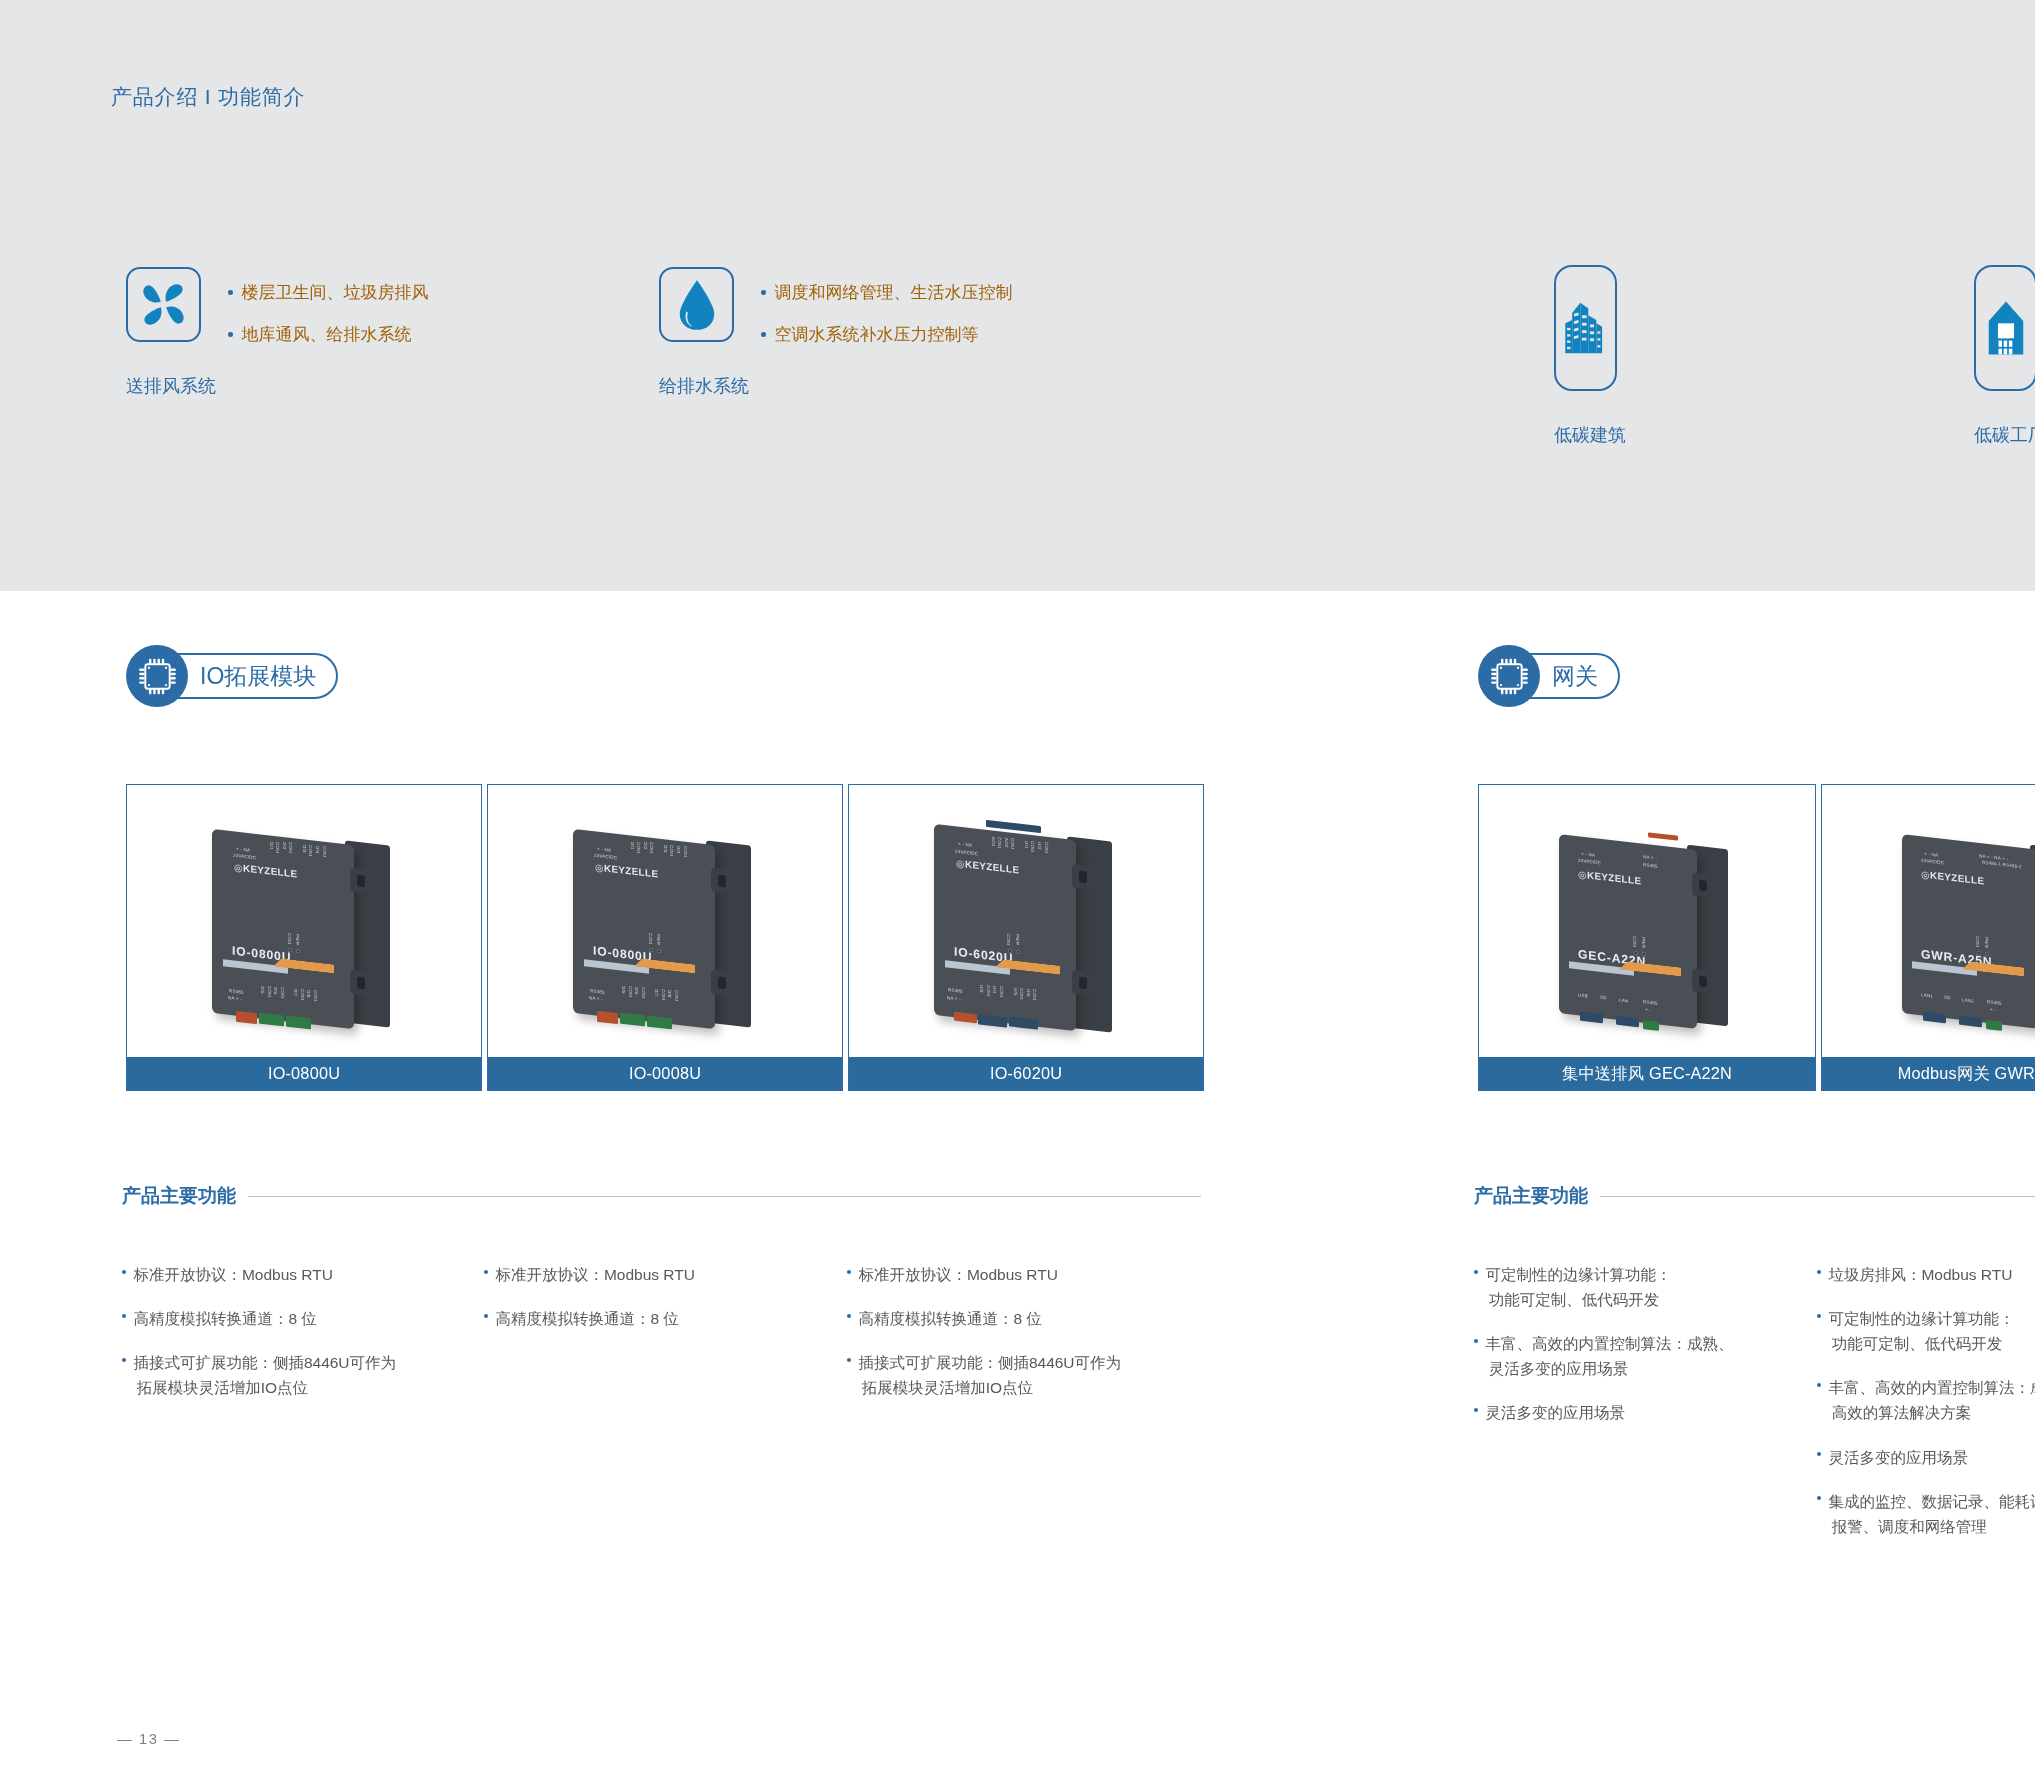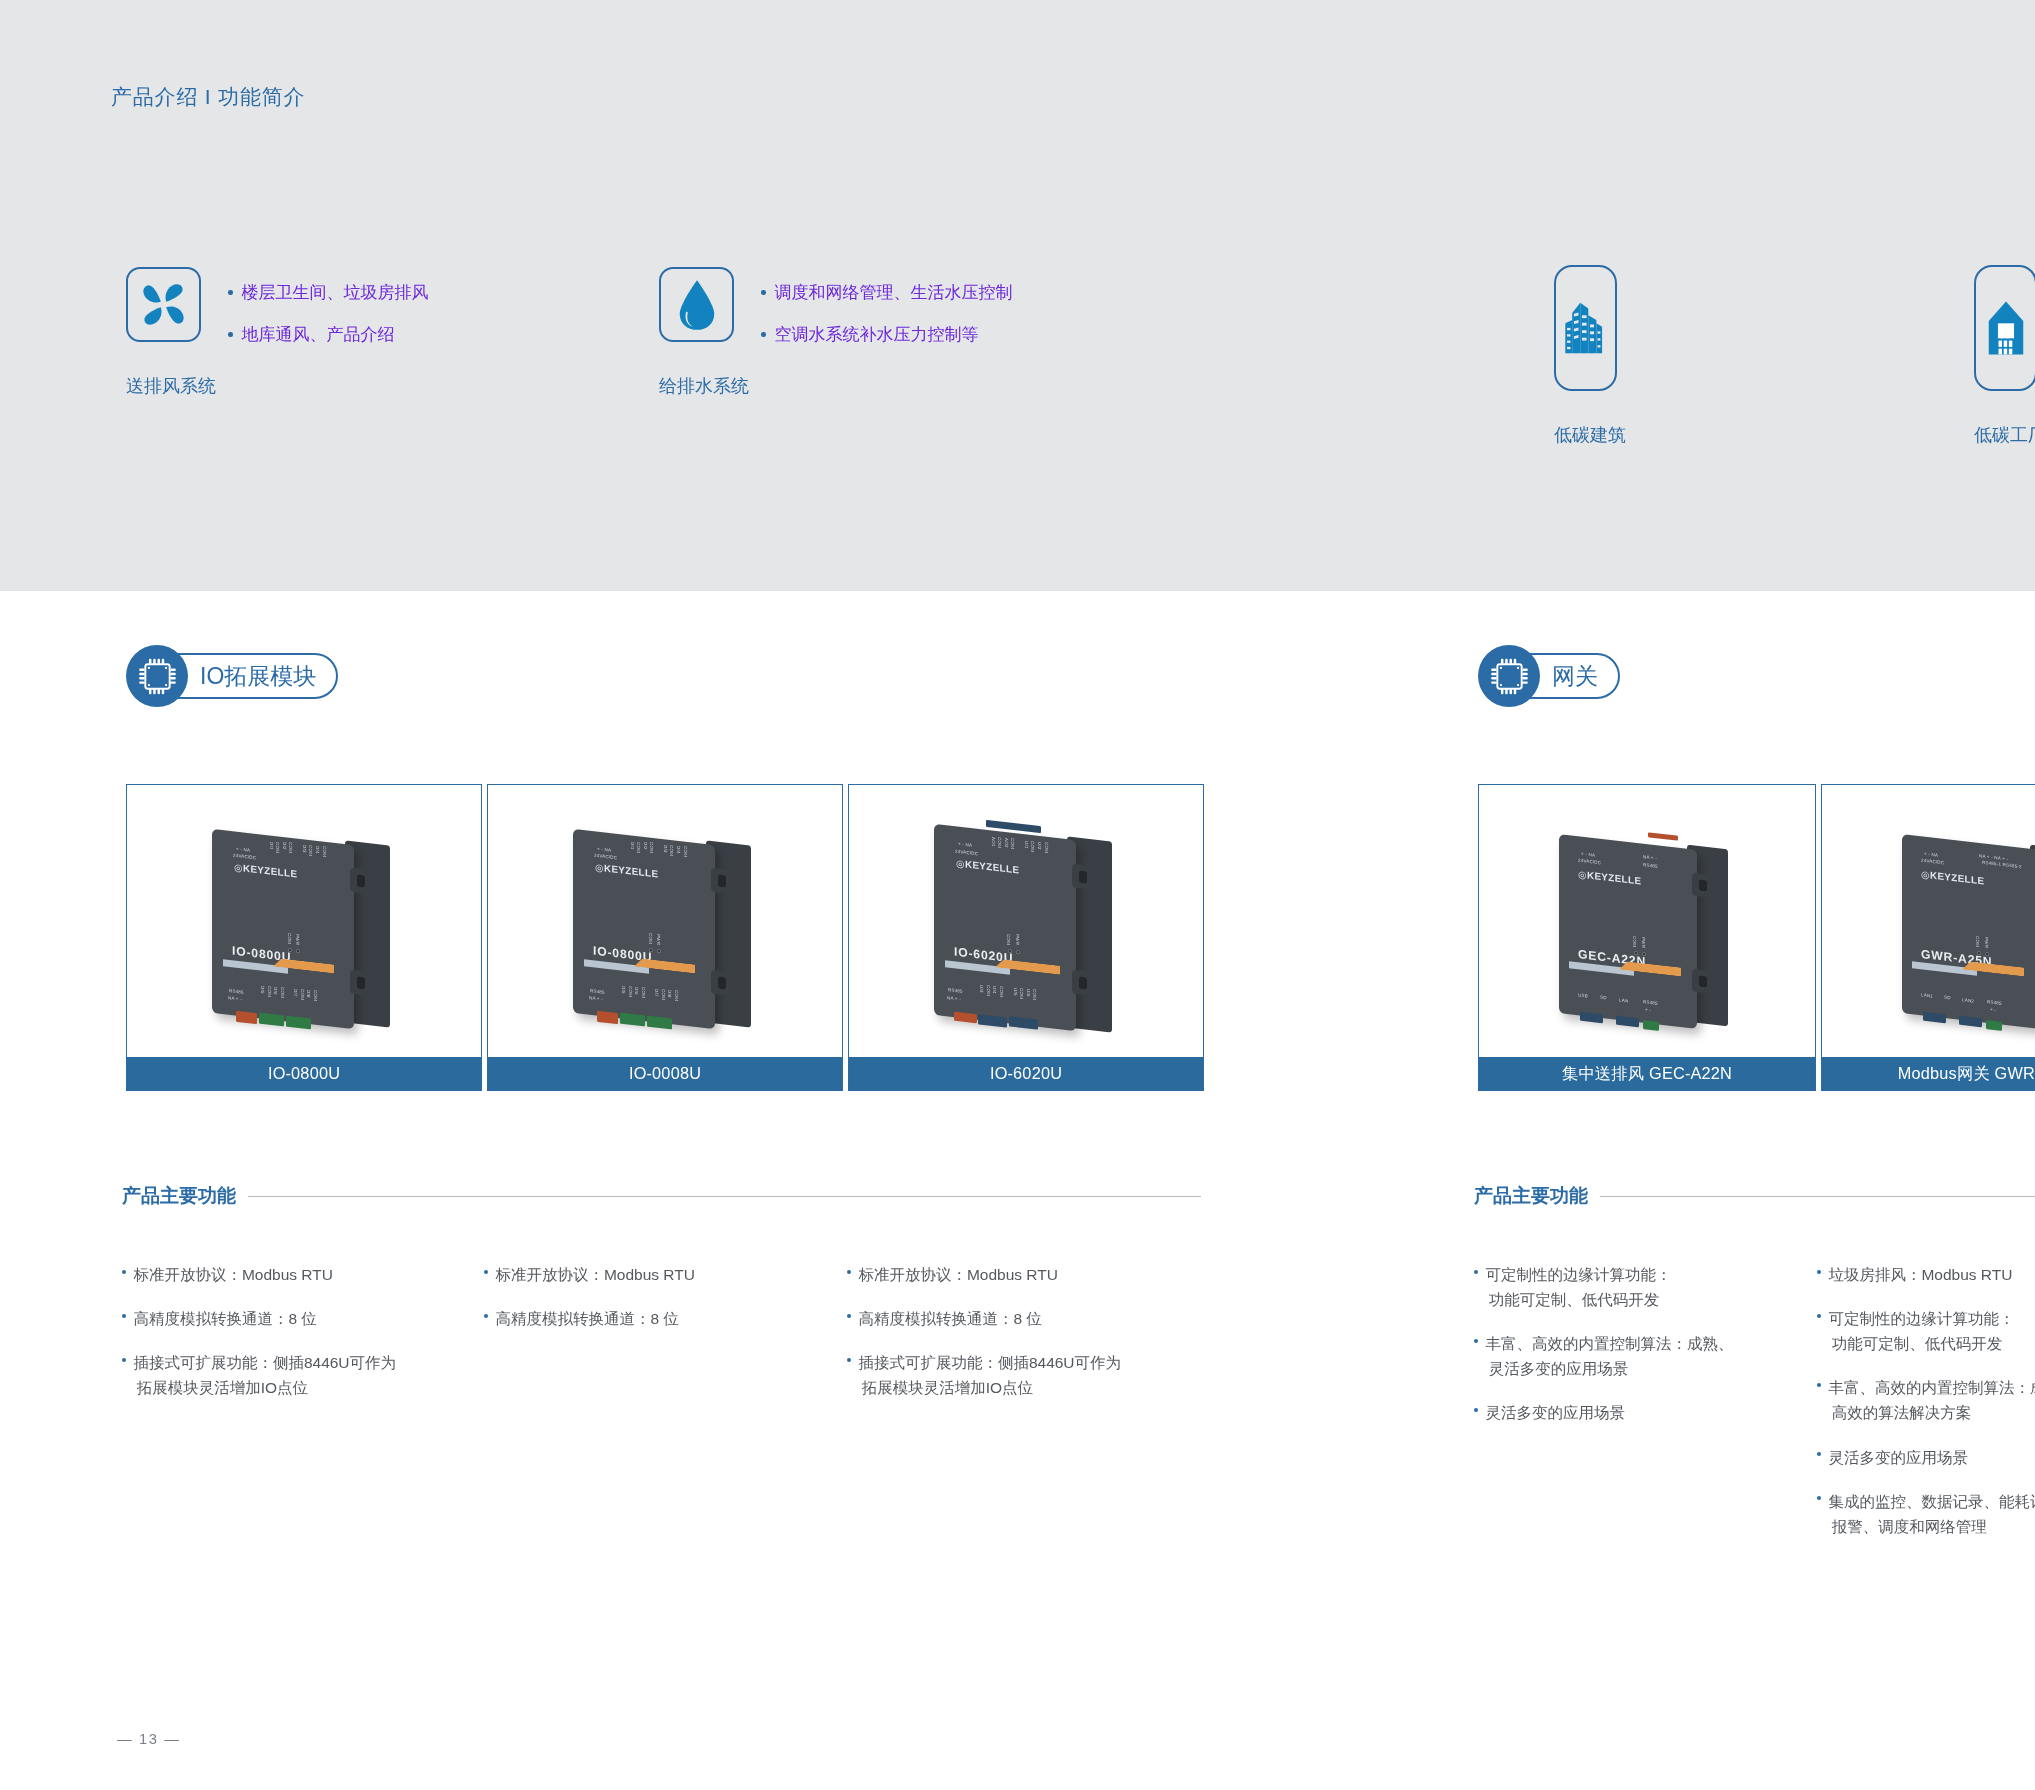--- a/index.html
+++ b/index.html
@@ -28,21 +28,21 @@
     position: relative; display: flex; align-items: center; justify-content: center;
   }
   .scn-box.tall { width: 63px; height: 126px; border-radius: 18px; }
   .scn-label { margin-top: 32px; font-size: 18px; color: #2c6ca6; white-space: nowrap; }
   .scn-label.centered { text-align: right; width: 63px; }
 
   .bullets { position: absolute; left: 102px; top: 14.7px; }
   .bl-row { display: flex; align-items: flex-start; margin-bottom: 21px; white-space: nowrap; }
   .bl-dot { width: 4.5px; height: 4.5px; border-radius: 50%; background: #2c6ca6;
             margin-top: 8.5px; margin-right: 9px; flex: none; }
-  .bl-txt { font-size: 17px; color: #6d28d9; line-height: 1.25; }
+  .bl-txt { font-size: 17px; color: #a16207; line-height: 1.25; }
 
   
   .lower { position: absolute; left: 0; top: 591px; width: 2622px; height: 1199px; background: #fff; }
 
   
   .sec-badge { position: absolute; display: flex; align-items: center; }
   .chip-circle {
     width: 62px; height: 62px; border-radius: 50%; background: #2c6ca6;
     display: flex; align-items: center; justify-content: center; flex: none;
     position: relative; z-index: 3;
@@ -130,21 +130,21 @@
     </svg>
   </div>
   <div class="scn-label">送排风系统</div>
   <div class="bullets">
     <div class="bl-row">
       <span class="bl-dot"></span>
       <span class="bl-txt">楼层卫生间、垃圾房排风</span>
     </div>
     <div class="bl-row">
       <span class="bl-dot"></span>
-      <span class="bl-txt">地库通风、产品介绍</span>
+      <span class="bl-txt">地库通风、给排水系统</span>
     </div>
   </div>
 </div>
 
 <div class="scn" style="left:659px; top:267px;">
   <div class="scn-box">
     <svg width="46" height="54" viewBox="0 0 80 100">
       <path d="M40 4 C40 4 72 48 72 66 C72 84 58 96 40 96 C22 96 8 84 8 66 C8 48 40 4 40 4 Z" fill="#1383c0"></path>
       <path d="M20 62 C16 76 22 88 32 90 C24 86 20 76 23 64 Z" fill="#e5e6e8"></path>
     </svg>

